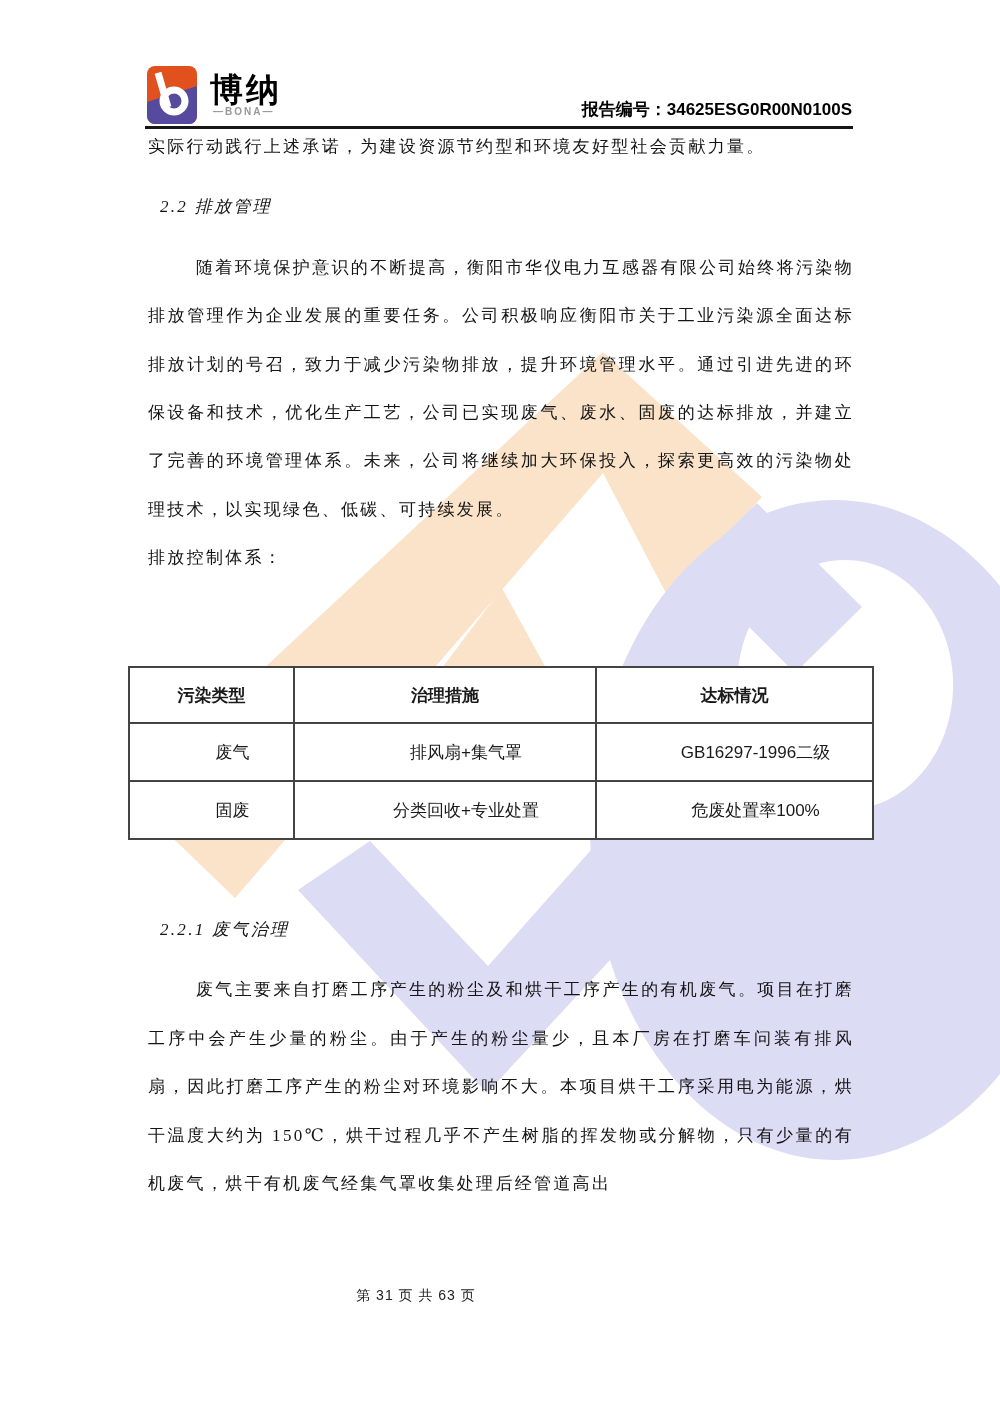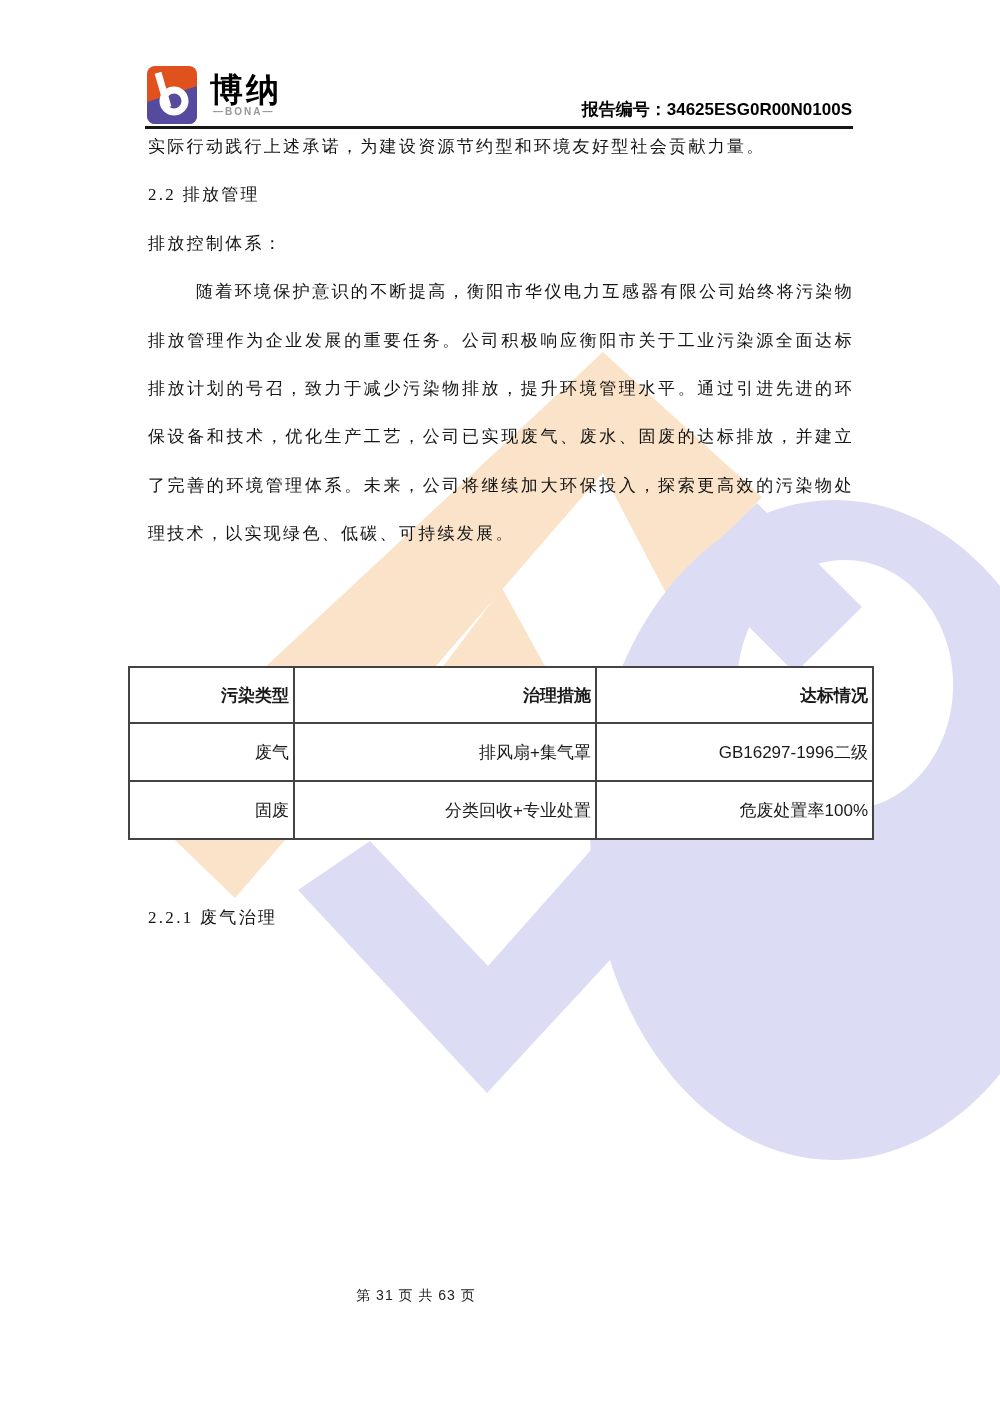--- a/index.html
+++ b/index.html
@@ -39,31 +39,31 @@
   
   .textblock{
     position:absolute;left:148px;width:706px;
     font-size:17px;line-height:48.4px;letter-spacing:2.3px;
     text-align:justify;color:#141414;
   }
   .tb1{top:123px;}
   .tb2{top:894px;}
   .para{margin:0;}
   .para.indent{text-indent:48px;}
-  .heading{margin:0;text-align:left;}
+  .heading{margin:12px;text-align:left;font-style:italic;}
 
   
   .ctable{
     position:absolute;left:128px;top:666px;width:744px;
     border-collapse:collapse;background:#ffffff;
     font-family:"Liberation Sans","DejaVu Sans",sans-serif;
     font-size:17px;color:#1a1a1a;table-layout:fixed;
   }
   .ctable td,.ctable th{
-    border:2px solid #434343;text-align:right;vertical-align:middle;
+    border:2px solid #434343;text-align:center;vertical-align:middle;
     padding:0 4px;font-weight:400;
   }
   .ctable thead th{font-weight:700;height:54px;}
   .ctable tbody td{height:56px;padding-left:46px;}
   .col1{width:165px;} .col2{width:302px;} .col3{width:277px;}
 
   
   .page-footer{
     position:absolute;left:0;top:1287px;width:832px;text-align:center;
     font-family:"Liberation Sans","DejaVu Sans",sans-serif;
@@ -99,22 +99,22 @@
     </svg>
   </div>
   <div class="content logo-zh">博纳</div>
   <div class="content logo-en">—BONA—</div>
   <div class="content report-no">报告编号：34625ESG0R00N0100S</div>
   <div class="content header-rule"></div>
 
   <div class="content textblock tb1">
     <p class="para">实际行动践行上述承诺，为建设资源节约型和环境友好型社会贡献力量。</p>
     <p class="heading">2.2 排放管理</p>
+    <p class="para indent">随着环境保护意识的不断提高，衡阳市华仪电力互感器有限公司始终将污染物排放管理作为企业发展的重要任务。公司积极响应衡阳市关于工业污染源全面达标排放计划的号召，致力于减少污染物排放，提升环境管理水平。通过引进先进的环保设备和技术，优化生产工艺，公司已实现废气、废水、固废的达标排放，并建立了完善的环境管理体系。未来，公司将继续加大环保投入，探索更高效的污染物处理技术，以实现绿色、低碳、可持续发展。</p>
     <p class="para">排放控制体系：</p>
-    <p class="para indent">随着环境保护意识的不断提高，衡阳市华仪电力互感器有限公司始终将污染物排放管理作为企业发展的重要任务。公司积极响应衡阳市关于工业污染源全面达标排放计划的号召，致力于减少污染物排放，提升环境管理水平。通过引进先进的环保设备和技术，优化生产工艺，公司已实现废气、废水、固废的达标排放，并建立了完善的环境管理体系。未来，公司将继续加大环保投入，探索更高效的污染物处理技术，以实现绿色、低碳、可持续发展。</p>
   </div>
 
   <table class="ctable">
     <colgroup>
         <col class="col1">
         <col class="col2">
         <col class="col3">
       </colgroup>
     <thead>
       <tr>
@@ -132,17 +132,18 @@
       <tr>
         <td>固废</td>
         <td>分类回收+专业处置</td>
         <td>危废处置率100%</td>
       </tr>
     </tbody>
   </table>
 
   <div class="content textblock tb2">
     <p class="heading">2.2.1 废气治理</p>
+    <p class="para indent">废气主要来自打磨工序产生的粉尘及和烘干工序产生的有机废气。项目在打磨工序中会产生少量的粉尘。由于产生的粉尘量少，且本厂房在打磨车问装有排风扇，因此打磨工序产生的粉尘对环境影响不大。本项目烘干工序采用电为能源，烘干温度大约为 150℃，烘干过程几乎不产生树脂的挥发物或分解物，只有少量的有机废气，烘干有机废气经集气罩收集处理后经管道高出</p>
   </div>
 
   <div class="page-footer content">第 31 页 共 63 页</div>
 
 </div>
 
 </body></html>

